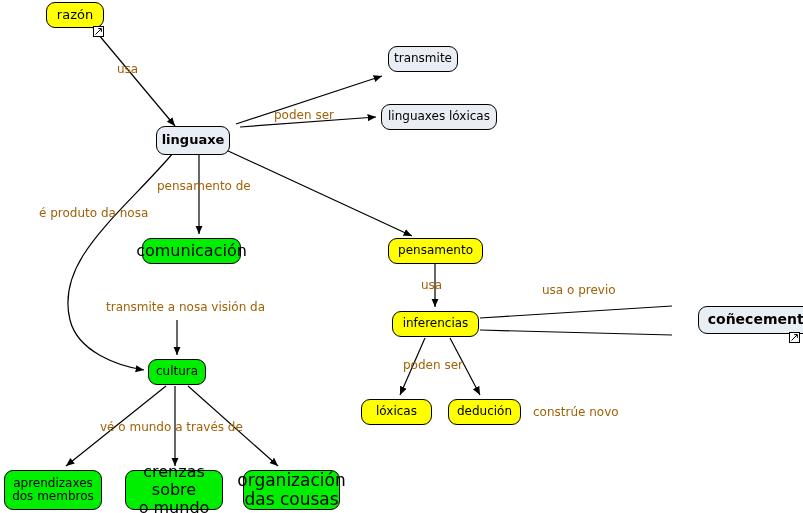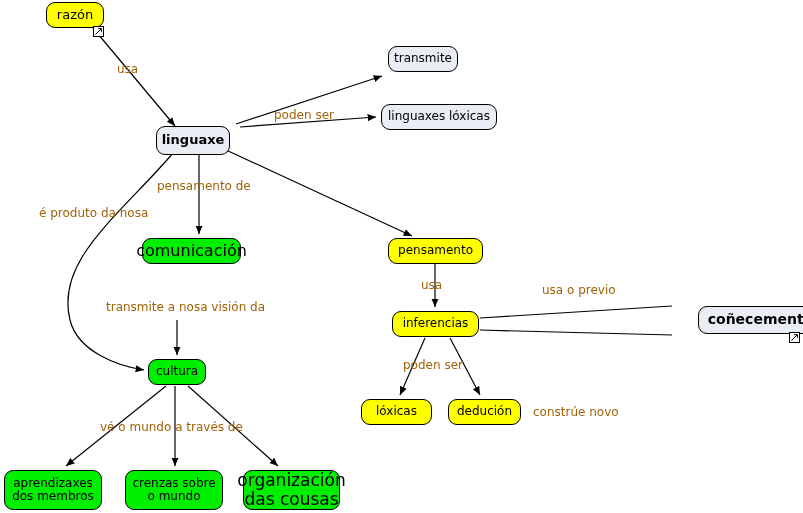--- a/index.html
+++ b/index.html
@@ -104,21 +104,21 @@
           <path d="M1.5 7.5 L7 2" stroke="#000" stroke-width="1"></path>
           <path d="M4.2 1.6 L7.4 1.6 L7.4 4.8" fill="none" stroke="#000" stroke-width="1"></path>
         </svg>
       </div>
       <div class="node yellow" style="left: 392px; top: 311px; width: 87px; height: 26px; font-size: 12px;">inferencias</div>
       <div class="node green" style="left: 148px; top: 359px; width: 58px; height: 26px; font-size: 12px;">cultura</div>
       <div class="node yellow" style="left: 361px; top: 399px; width: 71px; height: 26px; font-size: 12px;">lóxicas</div>
       <div class="node yellow" style="left: 448px; top: 399px; width: 73px; height: 26px; font-size: 12px;">dedución</div>
       <div class="node green" style="left: 4px; top: 470px; width: 98px; height: 40px; font-size: 12px;">aprendizaxes
 dos membros</div>
-      <div class="node green" style="left: 125px; top: 470px; width: 98px; height: 40px; font-size: 12px;">crenzas sobre
+      <div class="node green" style="left: 125px; top: 470px; width: 98px; height: 40px; font-size: 16px;">crenzas sobre
 o mundo</div>
       <div class="node green" style="left: 243px; top: 470px; width: 97px; height: 40px; font-size: 17px;">organización
 das cousas</div>
     </div>
   <div id="labels">
       <div class="linklabel" style="left: 117px; top: 62px; font-size: 12px;">usa</div>
       <div class="linklabel" style="left: 274px; top: 108px; font-size: 12px;">poden ser</div>
       <div class="linklabel" style="left: 157px; top: 179px; font-size: 12px;">pensamento de</div>
       <div class="linklabel" style="left: 39px; top: 206px; font-size: 12px;">é produto da nosa</div>
       <div class="linklabel" style="left: 421px; top: 278px; font-size: 12px;">usa</div>

